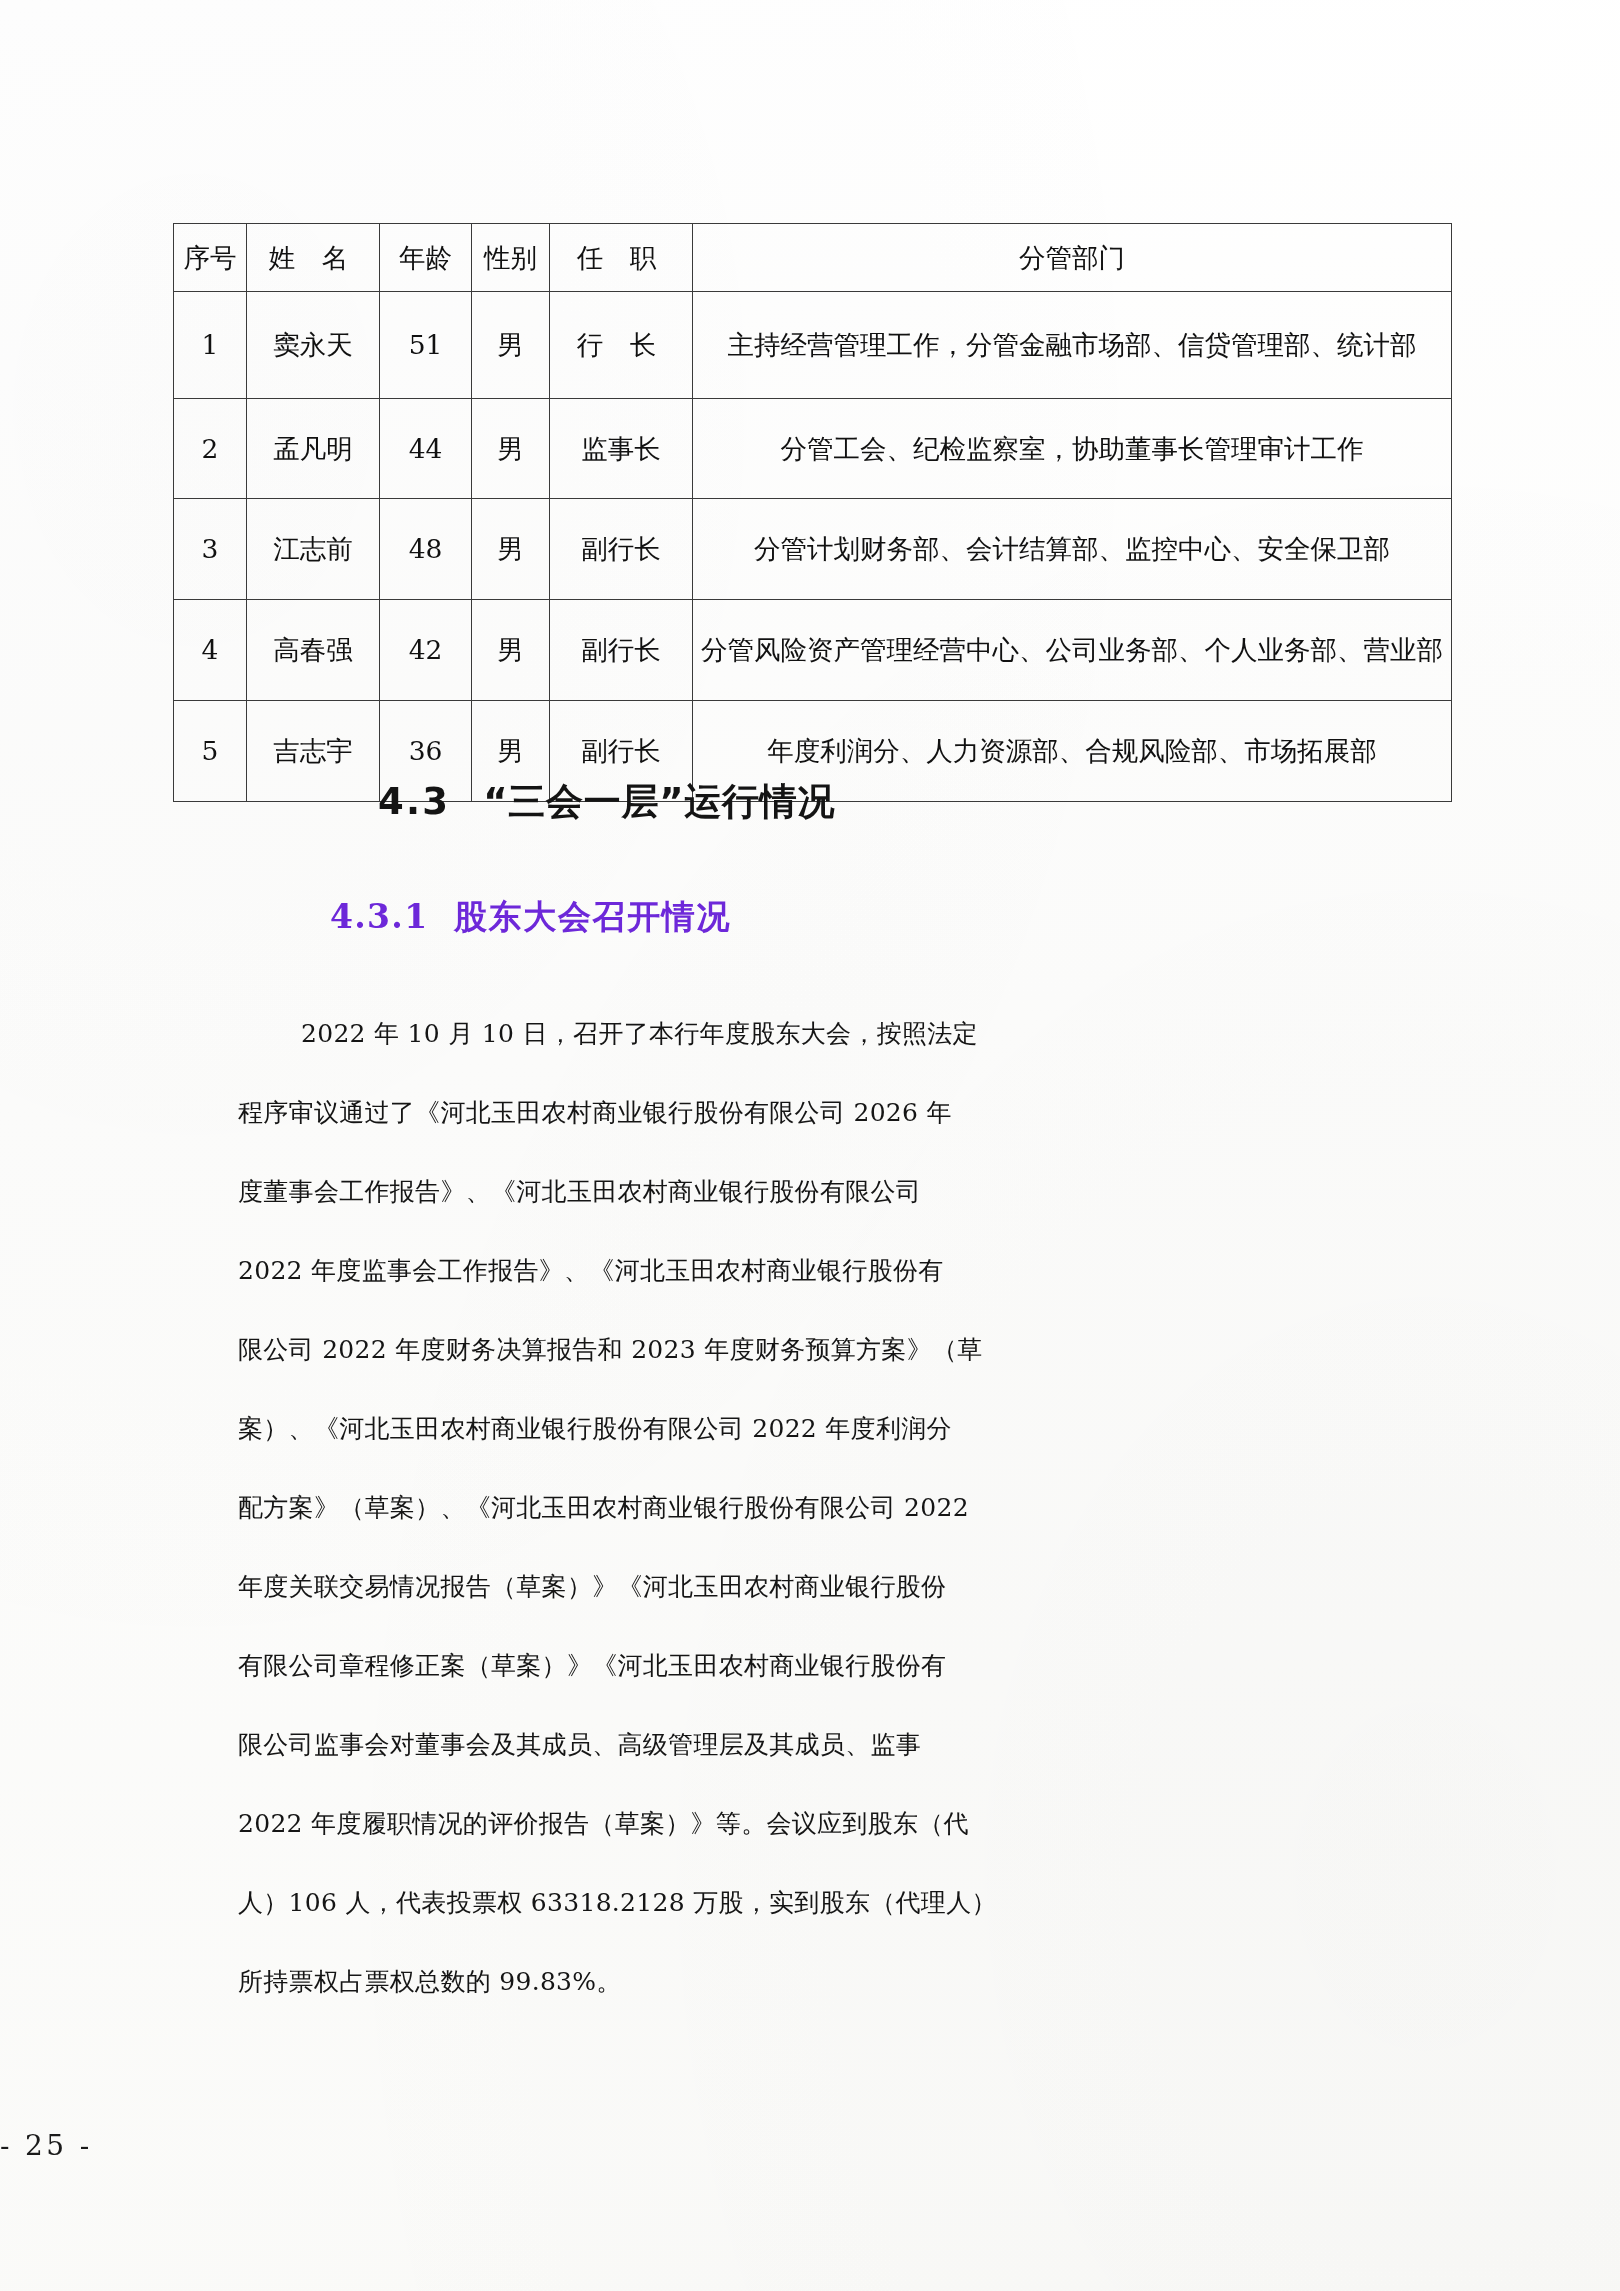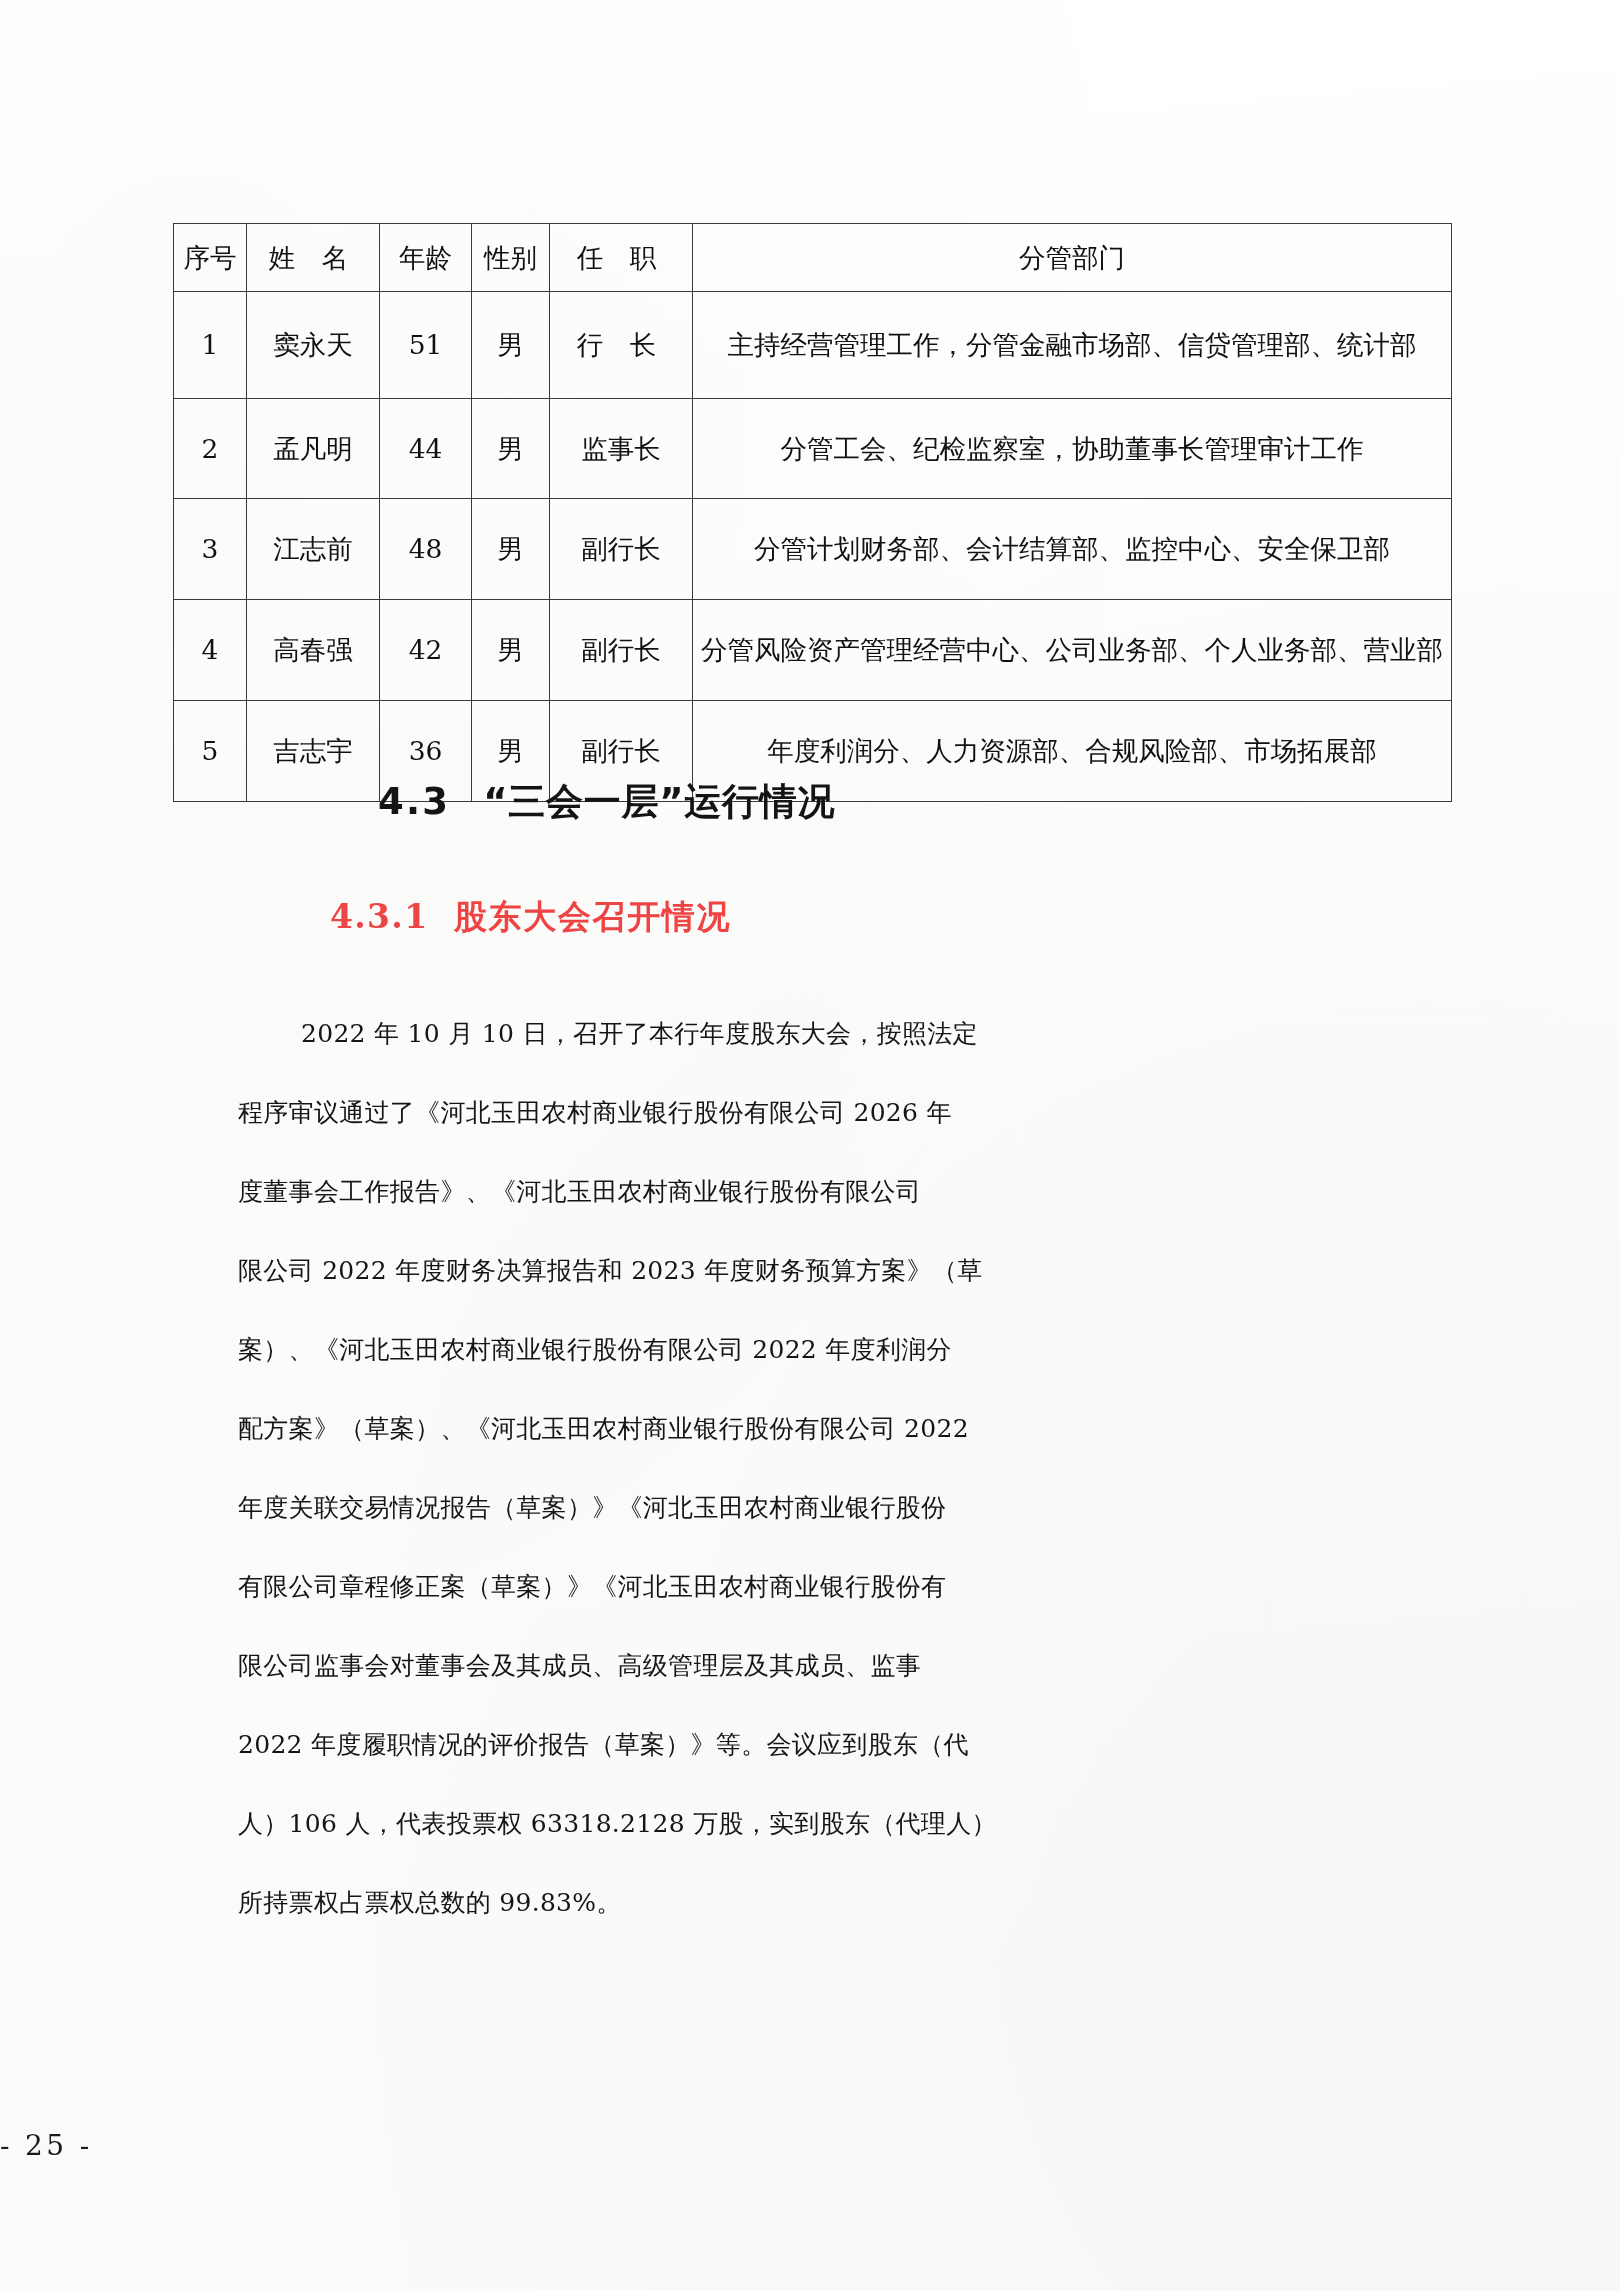--- a/index.html
+++ b/index.html
@@ -97,21 +97,21 @@
     letter-spacing: 0.06em;
     padding-right: 33px;
   }
   .h-sub {
     position: absolute;
     left: 330px;
     top: 895px;
     font-size: 33px;
     font-weight: 700;
     letter-spacing: 0.05em;
-    color: #ef4444;
+    color: #6d28d9;
     font-family: "DejaVu Serif", "Liberation Serif", serif;
     white-space: nowrap;
   }
   .h-sub .numpart {
     letter-spacing: 0.04em;
     padding-right: 25.5px;
   }
 
   
   .body-para {
@@ -224,20 +224,21 @@
     </div>
 
     <div class="h-sub">
       <span class="numpart">4.3.1</span><span>股东大会召开情况</span>
     </div>
 
     <div class="body-para">
       <div class="body-line indent">2022 年 10 月 10 日，召开了本行年度股东大会，按照法定</div>
       <div class="body-line">程序审议通过了《河北玉田农村商业银行股份有限公司 2026 年</div>
       <div class="body-line">度董事会工作报告》、《河北玉田农村商业银行股份有限公司</div>
+      <div class="body-line">2022 年度监事会工作报告》、《河北玉田农村商业银行股份有</div>
       <div class="body-line">限公司 2022 年度财务决算报告和 2023 年度财务预算方案》（草</div>
       <div class="body-line">案）、《河北玉田农村商业银行股份有限公司 2022 年度利润分</div>
       <div class="body-line">配方案》（草案）、《河北玉田农村商业银行股份有限公司 2022</div>
       <div class="body-line">年度关联交易情况报告（草案）》《河北玉田农村商业银行股份</div>
       <div class="body-line">有限公司章程修正案（草案）》《河北玉田农村商业银行股份有</div>
       <div class="body-line">限公司监事会对董事会及其成员、高级管理层及其成员、监事</div>
       <div class="body-line">2022 年度履职情况的评价报告（草案）》等。会议应到股东（代</div>
       <div class="body-line">人）106 人，代表投票权 63318.2128 万股，实到股东（代理人）</div>
       <div class="body-line">所持票权占票权总数的 99.83%。</div>
     </div>

